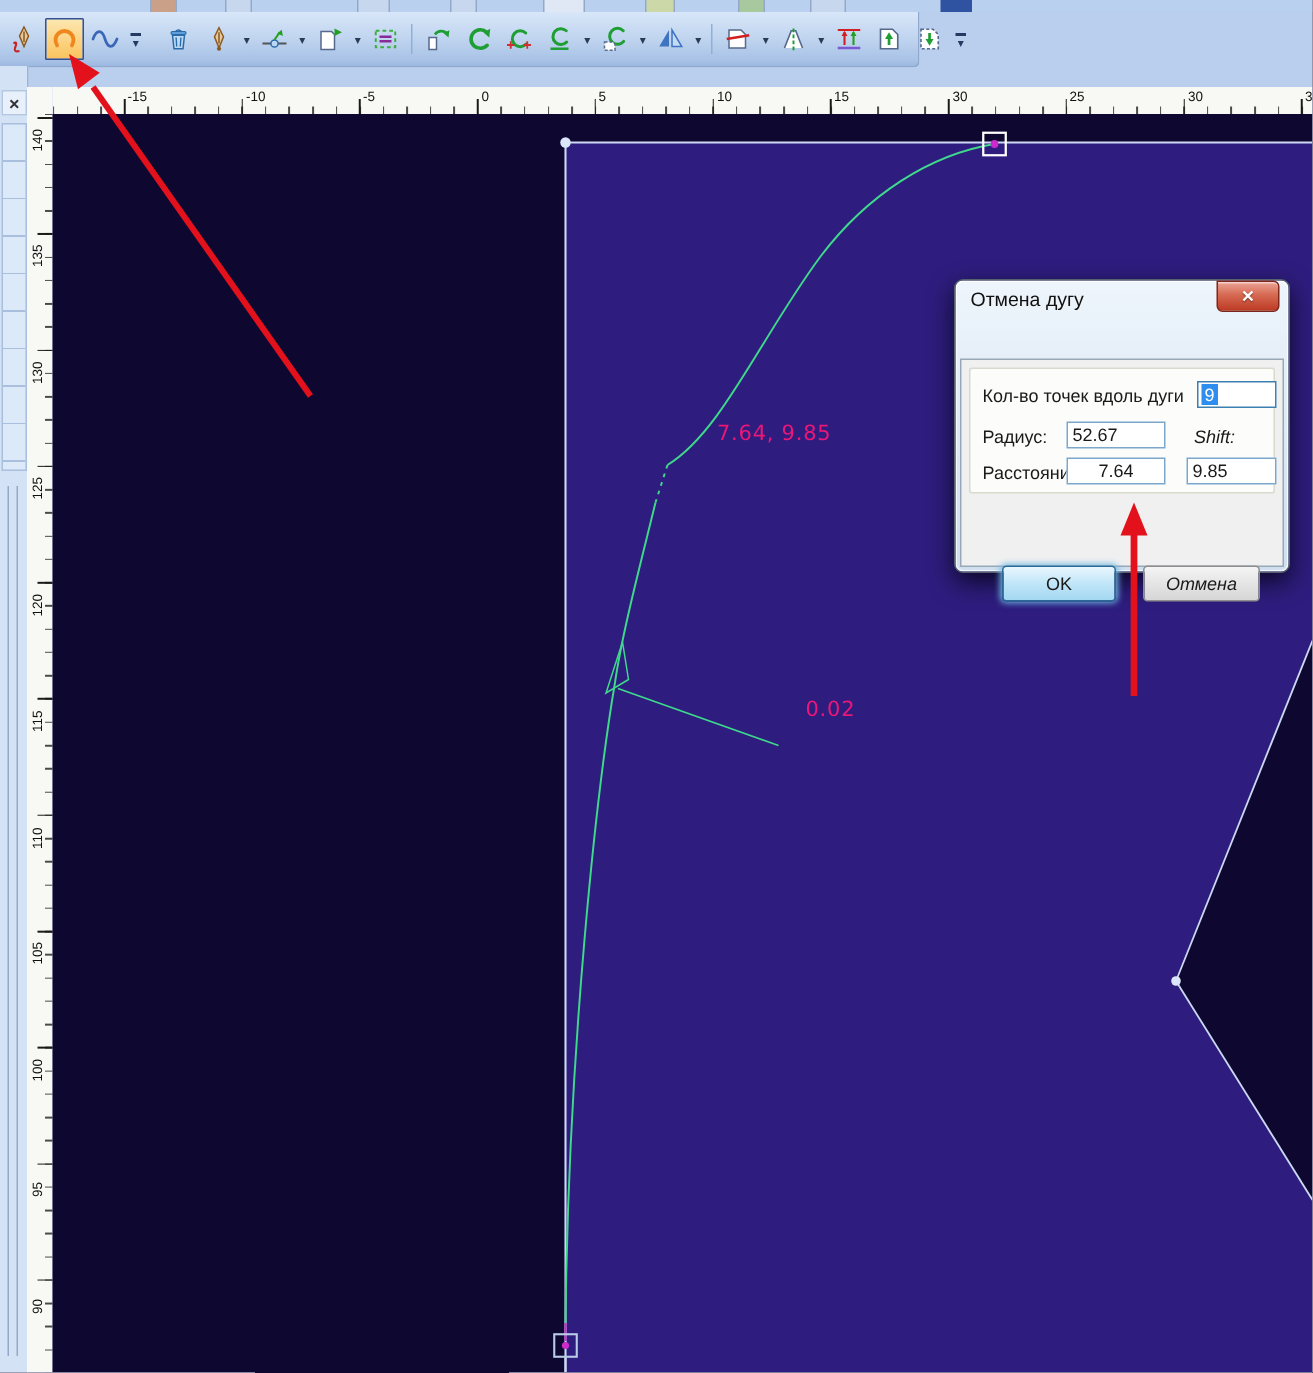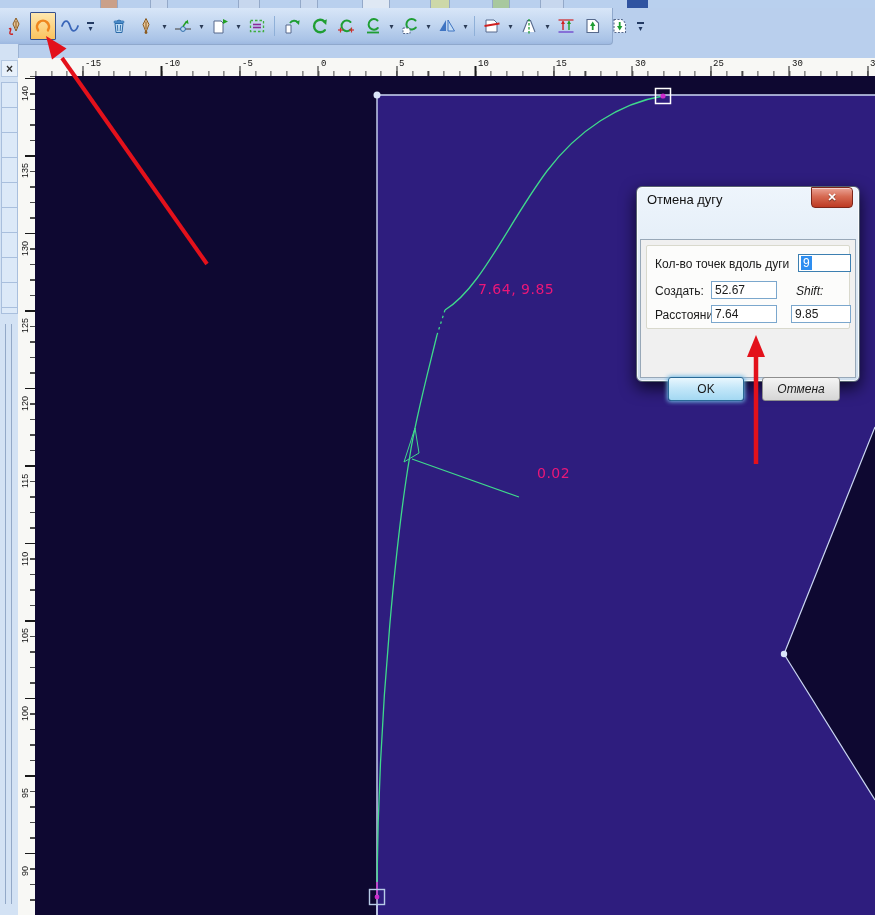--- a/index.html
+++ b/index.html
@@ -27,21 +27,21 @@
   #left-strip .close{position:absolute;left:1px;top:16px;width:15px;height:15px;font-size:12px;font-weight:bold;color:#333;
     display:flex;align-items:center;justify-content:center;background:#e8f1fb;border:1px solid #b4c8e2;}
   #left-strip .rows{position:absolute;left:1px;top:38px;width:15px;height:230px;
     background:repeating-linear-gradient(to bottom,#dcE9f8 0 24px,#a9bfdd 24px 25px);border:1px solid #a9bfdd;}
   #left-strip .bars{position:absolute;left:5px;top:280px;width:5px;height:580px;border-left:1px solid #93a9c8;border-right:1px solid #93a9c8;}
   #hruler{position:absolute;left:35px;top:58px;width:840px;height:18px;background:#f8f8f5;}
   #hruler .minor{position:absolute;left:0;bottom:0;width:100%;height:5px;
     background:repeating-linear-gradient(to right,#4a4a4a 0 1px,transparent 1px 15.7px);background-position-x:0.4px;}
   #hruler .major{position:absolute;left:0;bottom:0;width:100%;height:10px;
     background:repeating-linear-gradient(to right,#1a1a1a 0 1px,transparent 1px 78.5px);background-position-x:47.5px;}
-  #hruler span{position:absolute;top:1px;font-size:9px;color:#111;font-family:Liberation Mono, monospace;}
+  #hruler span{position:absolute;top:1px;font-size:9px;color:#111;}
   #vruler{position:absolute;left:18px;top:76px;width:17px;height:839px;background:#f8f8f5;}
   #vruler .minor{position:absolute;top:0;right:0;height:100%;width:5px;
     background:repeating-linear-gradient(to bottom,#4a4a4a 0 1px,transparent 1px 15.5px);background-position-y:2px;}
   #vruler .major{position:absolute;top:0;right:0;height:100%;width:10px;
     background:repeating-linear-gradient(to bottom,#1a1a1a 0 1px,transparent 1px 77.5px);background-position-y:2px;}
   #vruler span{position:absolute;left:2px;font-size:9px;color:#111;transform:rotate(-90deg);transform-origin:0 0;}
   #corner{position:absolute;left:18px;top:58px;width:17px;height:18px;background:#f8f8f5;}
 
   
   #canvas{position:absolute;left:35px;top:76px;width:840px;height:839px;background:#0e0831;}
@@ -315,25 +315,25 @@
     <div class="pink-label" style="left:502px;top:389px;">0.02</div>
   </div>
 
   <div id="dialog">
     <div class="title">Отмена дугу</div>
     <div class="close">✕</div>
     <div class="client">
       <div class="grp" style="top:5px;height:82px;">
         <div class="lbl" style="left:8px;top:11px;">Кол-во точек вдоль дуги</div>
         <div class="tbx-div" style="left:151px;top:8px;width:53px;"><span class="sel">9</span></div>
-        <div class="lbl" style="left:8px;top:38px;">Создать:</div>
+        <div class="lbl" style="left:8px;top:38px;">Радиус:</div>
         <input class="tbx" style="left: 64px; top: 35px; width: 66px;" readonly="" value="52.67">
         <div class="lbl" style="left:149px;top:38px;font-style:italic;">Shift:</div>
         <div class="lbl" style="left:8px;top:62px;">Расстояние:</div>
-        <input class="tbx" style="left: 64px; top: 59px; width: 66px;" readonly="" value="7.64">
+        <input class="tbx" style="left: 64px; top: 59px; width: 66px; text-align: center;" readonly="" value="7.64">
         <input class="tbx" style="left: 144px; top: 59px; width: 60px;" readonly="" value="9.85">
       </div>
       <div class="btn default" style="left:27px;top:137px;width:74px;">OK</div>
       <div class="btn normal" style="left:121px;top:137px;width:76px;">Отмена</div>
     </div>
   </div>
 
   <svg id="arrows" width="875" height="915" viewBox="0 0 875 915">
     <g>
       <line x1="207" y1="264" x2="62" y2="58" stroke="#e3111b" stroke-width="4"></line>

